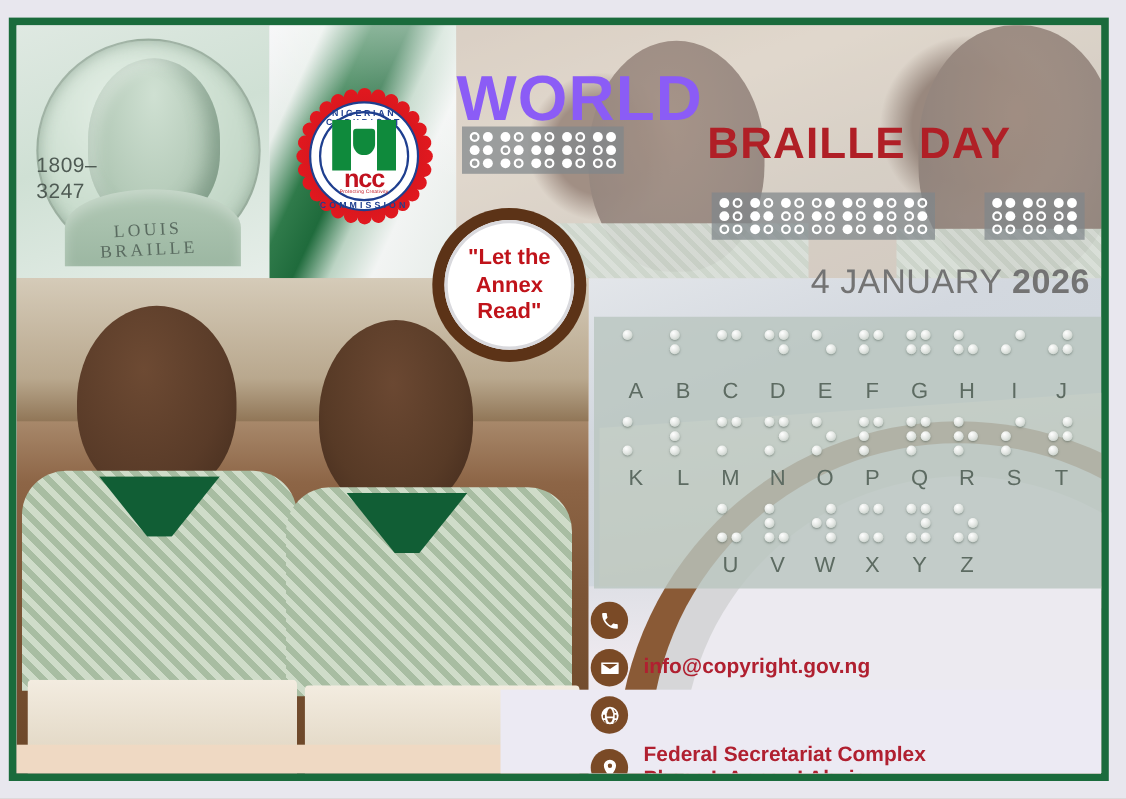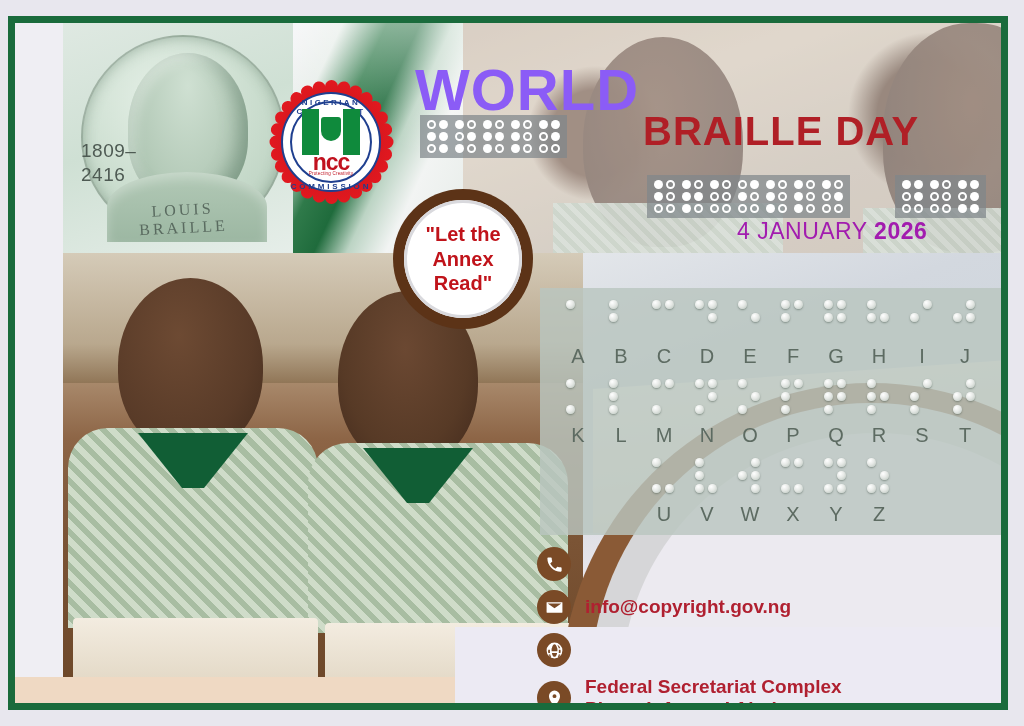--- a/index.html
+++ b/index.html
@@ -10,21 +10,21 @@
   }
   
   .frame{
     position:absolute;left:8px;top:16px;width:1000px;height:694px;
     border:7px solid #1a6b3c;box-sizing:border-box;overflow:hidden;
     background:#efeef3;
   }
   .inner{position:absolute;inset:0;overflow:hidden;}
 
   
-  .ph{position:absolute;overflow:hidden;margin-left:48px;}
+  .ph{position:absolute;overflow:hidden;}
 
   
   #coin-panel{left:0;top:0;width:230px;height:230px;
     background:linear-gradient(160deg,#dfe9e2 0%,#cfe0d4 45%,#e6eee9 100%);}
   #coin{
     position:absolute;left:18px;top:12px;width:200px;height:200px;border-radius:50%;
     background:radial-gradient(circle at 38% 30%,#e4efe6 0%,#c9dccd 55%,#b4cbb9 100%);
     box-shadow:inset 0 0 14px rgba(90,120,100,.45);
     border:2px solid rgba(120,140,125,.55);
   }
@@ -124,22 +124,22 @@
   #contact-panel{position:absolute;left:440px;top:604px;width:560px;height:84px;
     background:#eceaf3;}
 
   
   #title-world{position:absolute;left:400px;top:38px;
     font-size:58px;font-weight:bold;color:#8b5cf6;letter-spacing:1px;
     font-family:"Liberation Sans",sans-serif;line-height:1;}
   #title-braille-day{position:absolute;left:628px;top:88px;
     font-size:40px;font-weight:bold;color:#b01f26;letter-spacing:1px;
     font-family:"Liberation Sans",sans-serif;line-height:1;white-space:nowrap;}
-  #date-line{position:absolute;left:722px;top:195px;
-    font-size:23px;color:#a21caf;letter-spacing:.5px;white-space:nowrap;
+  #date-line{position:absolute;left:722px;top:215px;
+    font-size:31px;color:#737373;letter-spacing:.5px;white-space:nowrap;
     font-family:"Liberation Sans",sans-serif;}
   #date-line b{font-weight:bold;}
 
   
   .braille-strip{position:absolute;display:flex;gap:7px;
     background:rgba(128,134,138,.72);padding:5px 7px;align-items:center;}
   .bcell{display:grid;grid-template-columns:9px 9px;grid-template-rows:9px 9px 9px;gap:3px;}
   .bdot{width:9px;height:9px;border-radius:50%;box-sizing:border-box;}
   .bdot.on{background:#ffffff;}
   .bdot.off{background:transparent;border:2px solid #ffffff;}
@@ -211,21 +211,21 @@
   <div class="frame">
     <div class="inner">
 
       <div class="ph" id="coin-panel">
         <div id="coin">
           <div id="coin-head"></div>
           <div id="coin-shoulders"></div>
         </div>
         <div class="coin-years">
           <div>1809–</div>
-          <div>2416</div>
+          <div>3247</div>
         </div>
         <div id="coin-name">LOUIS BRAILLE</div>
       </div>
 
       <div class="ph" id="flag-panel"></div>
 
       <div class="ph" id="topright-photo">
         <div class="face-a"></div>
         <div class="face-b"></div>
         <div class="shirt-a"></div>

